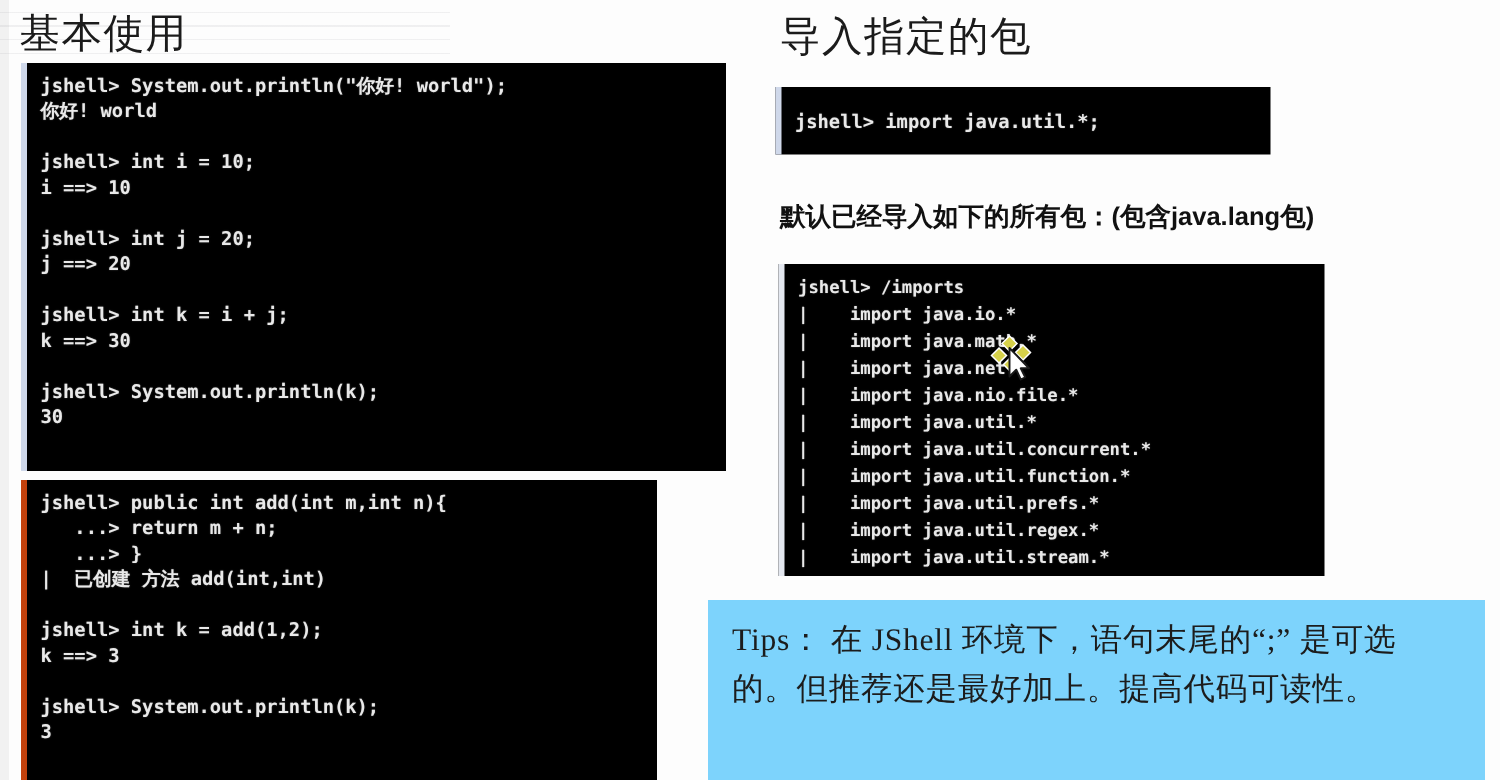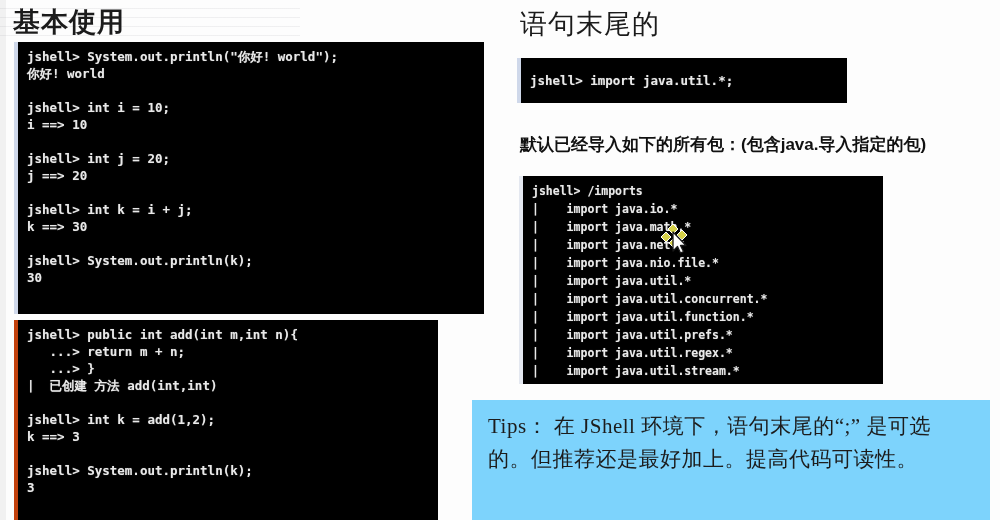--- a/index.html
+++ b/index.html
@@ -15,21 +15,21 @@
   
   .heading{
     position:absolute;
     font-family:"Liberation Serif","DejaVu Serif",serif;
     font-size:27px;
     font-weight:400;
     color:#1b1b1b;
     letter-spacing:1px;
     white-space:nowrap;
   }
-  #heading-basic{left:13px;top:4px;font-weight:bold;}
+  #heading-basic{left:13px;top:4px;}
   #heading-import{left:520px;top:6px;}
 
   .subheading{
     position:absolute;
     font-size:17px;
     font-weight:bold;
     color:#111;
     white-space:nowrap;
     letter-spacing:0px;
   }
@@ -100,25 +100,25 @@
 
   <div class="edge-left"></div>
   <div class="ruled"></div>
 
   <div class="heading" id="heading-basic">基本使用</div>
 
   <div class="term" id="term-basic"><span class="ln">jshell&gt; System.out.println("你好! world");</span><span class="ln">你好! world</span><span class="blank">&nbsp;</span><span class="ln">jshell&gt; int i = 10;</span><span class="ln">i ==&gt; 10</span><span class="blank">&nbsp;</span><span class="ln">jshell&gt; int j = 20;</span><span class="ln">j ==&gt; 20</span><span class="blank">&nbsp;</span><span class="ln">jshell&gt; int k = i + j;</span><span class="ln">k ==&gt; 30</span><span class="blank">&nbsp;</span><span class="ln">jshell&gt; System.out.println(k);</span><span class="ln">30</span></div>
 
   <div class="term" id="term-method"><span class="ln">jshell&gt; public int add(int m,int n){</span><span class="ln">   ...&gt; return m + n;</span><span class="ln">   ...&gt; }</span><span class="ln">|  已创建 方法 add(int,int)</span><span class="blank">&nbsp;</span><span class="ln">jshell&gt; int k = add(1,2);</span><span class="ln">k ==&gt; 3</span><span class="blank">&nbsp;</span><span class="ln">jshell&gt; System.out.println(k);</span><span class="ln">3</span></div>
 
-  <div class="heading" id="heading-import">语句末尾的</div>
+  <div class="heading" id="heading-import">导入指定的包</div>
 
   <div class="term" id="term-import"><span class="ln">jshell&gt; import java.util.*;</span></div>
 
-  <div class="subheading" id="sub-default-imports">默认已经导入如下的所有包：(包含java.导入指定的包)</div>
+  <div class="subheading" id="sub-default-imports">默认已经导入如下的所有包：(包含java.lang包)</div>
 
   <div class="term" id="term-imports-list"><span class="ln">jshell&gt; /imports</span><span class="ln">|    import java.io.*</span><span class="ln">|    import java.math.*</span><span class="ln">|    import java.net.*</span><span class="ln">|    import java.nio.file.*</span><span class="ln">|    import java.util.*</span><span class="ln">|    import java.util.concurrent.*</span><span class="ln">|    import java.util.function.*</span><span class="ln">|    import java.util.prefs.*</span><span class="ln">|    import java.util.regex.*</span><span class="ln">|    import java.util.stream.*</span></div>
 
   <div id="tips-box">
     <span>Tips： 在 JShell 环境下，语句末尾的“;” 是可选的。但推荐还是最好加上。提高代码可读性。</span>
   </div>
 
   <div id="mouse-cursor" style="left: 660px; top: 222px;">
     <svg width="34" height="34" viewBox="0 0 34 34" xmlns="http://www.w3.org/2000/svg">
       <g fill="#d6d14a" stroke="#ffffff" stroke-width="1">

